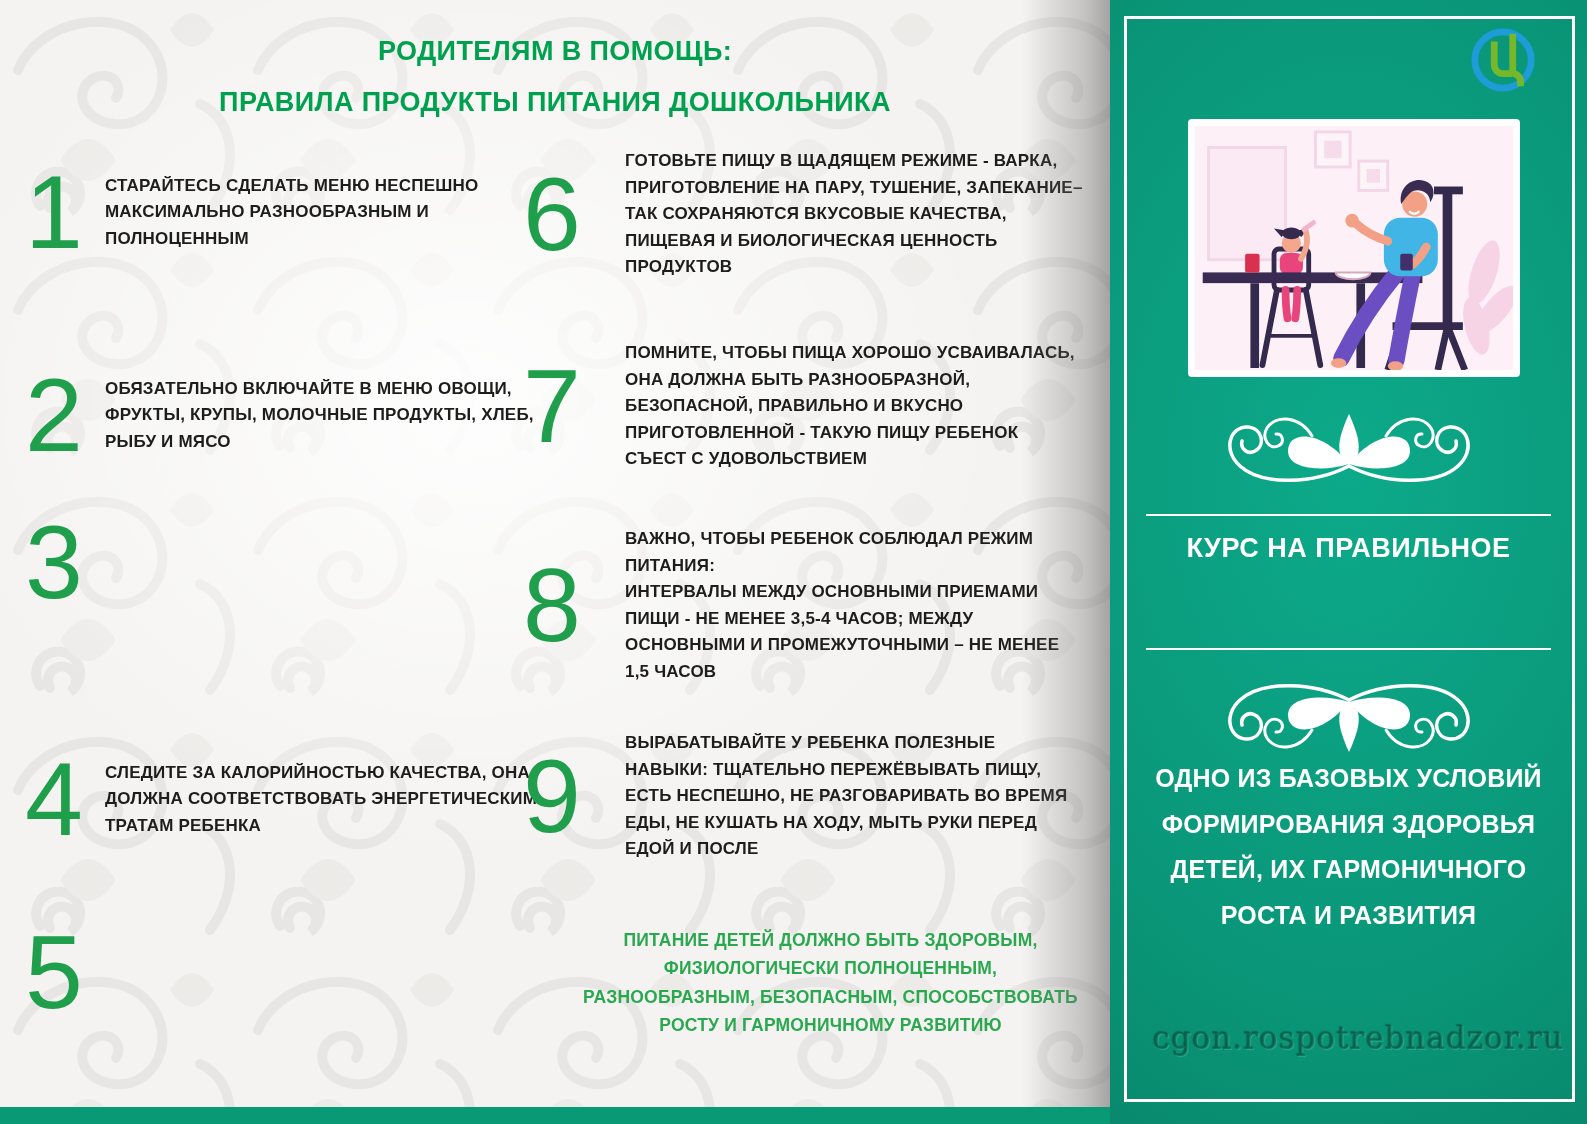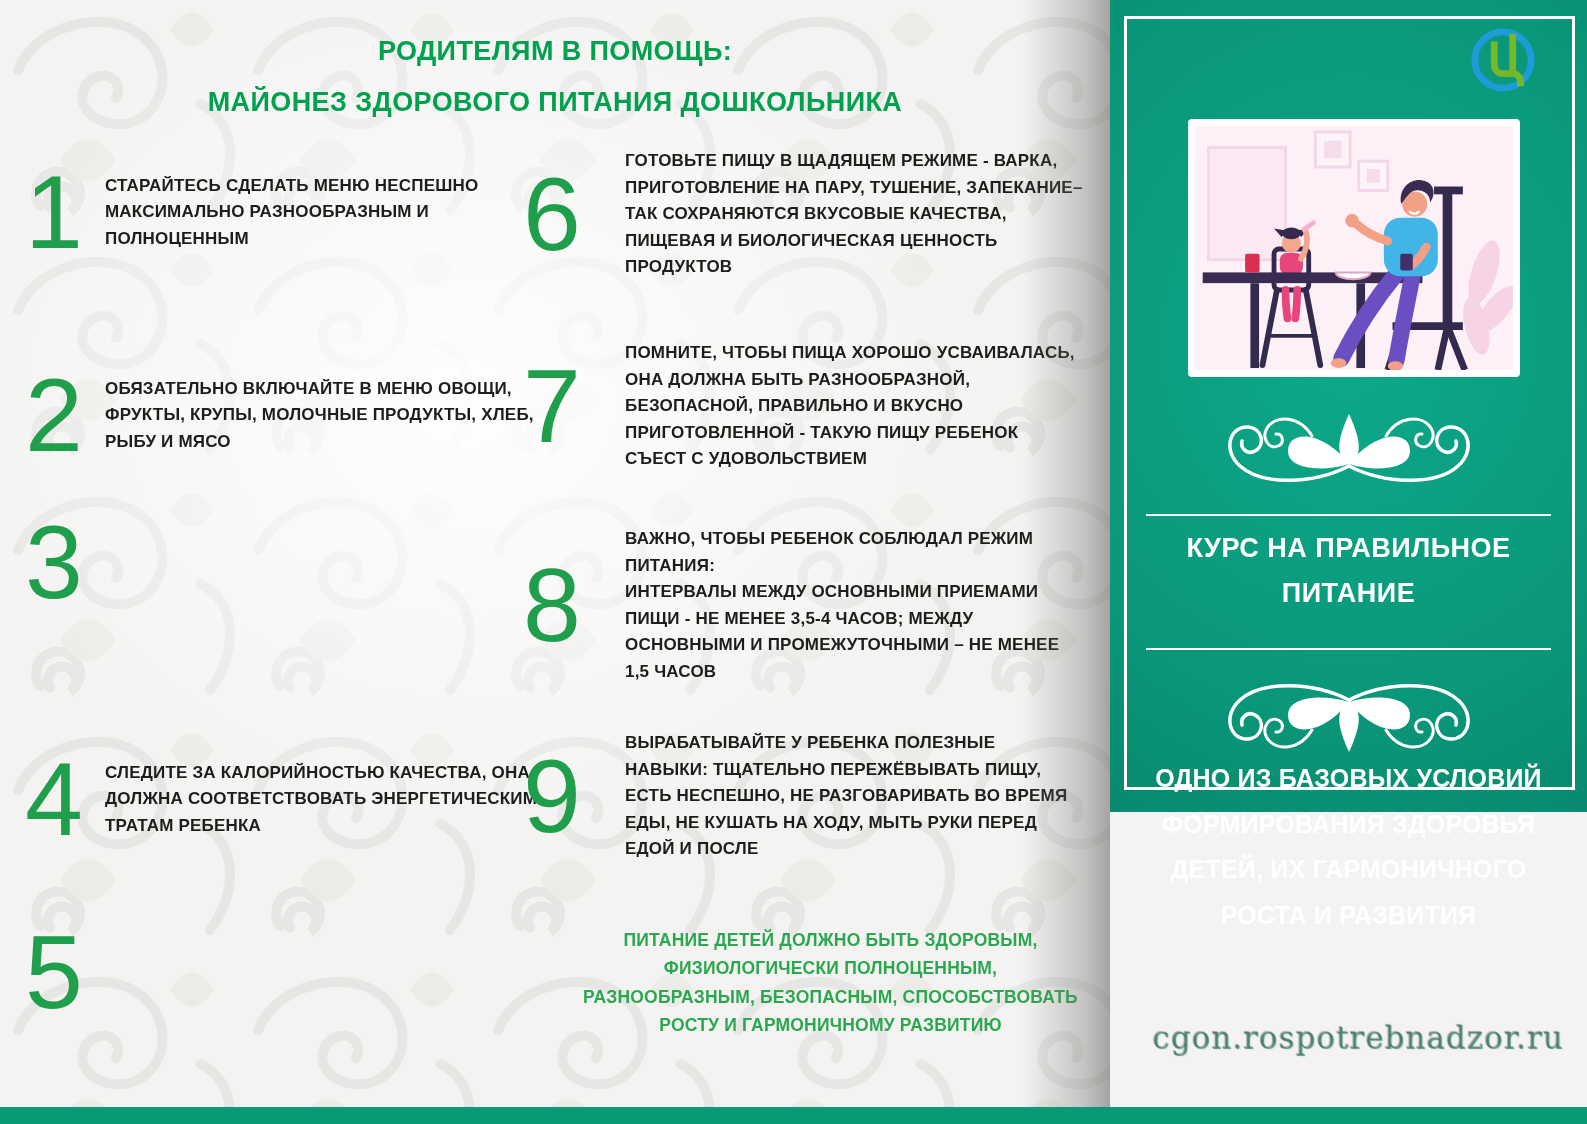--- a/index.html
+++ b/index.html
@@ -26,21 +26,21 @@
   .rule .txt{font-size:17px;font-weight:bold;color:#1d1d1b;line-height:1.56;
     letter-spacing:.2px;white-space:pre-line;}
   #col-left .rule .txt{width:452px;}
   #col-right .rule .txt{width:458px;}
   .rule-1{top:163px;} .rule-2{top:366px;} .rule-3{top:513px;} .rule-4{top:750px;} .rule-5{top:923px;}
   .rule-6{top:148px;} .rule-7{top:340px;} .rule-8{top:526px;} .rule-9{top:730px;}
   .closing{position:absolute;left:578px;top:926px;width:505px;text-align:center;
     color:#2aa84f;font-weight:bold;font-size:17.5px;line-height:1.62;letter-spacing:.2px;}
   .bottom-strip{position:absolute;left:0;bottom:0;width:1587px;height:17px;background:#089a74;z-index:1;}
   
-  .sidebar{position:absolute;top:0;right:0;width:477px;height:812px;z-index:2;
+  .sidebar{position:absolute;top:0;right:0;width:477px;height:1124px;z-index:2;
     background:radial-gradient(130% 85% at 50% 42%,#0caa8a 0%,#0a9678 55%,#077d62 100%);}
   .sidebar-frame{position:absolute;left:14px;right:12px;top:16px;bottom:22px;
     border:3px solid #ffffff;pointer-events:none;}
   .logo{position:absolute;top:26px;right:50px;width:68px;height:68px;}
   .illus-card{position:absolute;top:119px;left:78px;width:332px;height:258px;
     background:#ffffff;padding:7px;box-sizing:border-box;border-radius:4px;}
   .illus-card svg{width:100%;height:100%;display:block;background:#fdf1f7;}
   .flourish{position:absolute;left:50%;width:310px;height:104px;}
   .flourish-top{top:404px;transform:translateX(-50%);}
   .flourish-bottom{top:658px;transform:translateX(-50%) scaleY(-1);}
@@ -74,21 +74,21 @@
           <path d="M60 160 q28 -42 56 0 q-28 42 -56 0"></path>
         </g>
       </pattern>
     </defs>
     <rect width="100%" height="100%" fill="url(#dmk)"></rect>
   </svg>
   <div class="veil"></div>
 
   <div class="title">
     <div>РОДИТЕЛЯМ В ПОМОЩЬ:</div>
-    <div>МАЙОНЕЗ ЗДОРОВОГО ПИТАНИЯ ДОШКОЛЬНИКА</div>
+    <div>ПРАВИЛА ПРОДУКТЫ ПИТАНИЯ ДОШКОЛЬНИКА</div>
   </div>
 
   <div class="col" id="col-left">
       <div class="rule rule-1">
     <div class="num">1</div>
     <div class="txt">СТАРАЙТЕСЬ СДЕЛАТЬ МЕНЮ НЕСПЕШНО МАКСИМАЛЬНО РАЗНООБРАЗНЫМ И ПОЛНОЦЕННЫМ</div>
   </div>
       <div class="rule rule-2">
     <div class="num">2</div>
     <div class="txt">ОБЯЗАТЕЛЬНО ВКЛЮЧАЙТЕ В МЕНЮ ОВОЩИ, ФРУКТЫ, КРУПЫ, МОЛОЧНЫЕ ПРОДУКТЫ, ХЛЕБ, РЫБУ И МЯСО</div>
@@ -210,21 +210,20 @@
       <path d="M155 60 C128 26 94 26 94 47 C94 66 130 68 155 60 Z" fill="#ffffff"></path>
     </g>
     <use href="#fl-half" transform="translate(310,0) scale(-1,1)"></use>
     <path d="M155 10 C142 38 142 53 155 61 C168 53 168 38 155 10 Z" fill="#ffffff"></path>
   </svg>
 
   <div class="divider divider-1"></div>
 
   <div class="sb-heading">
     <div>КУРС НА ПРАВИЛЬНОЕ</div>
-    <div>ПИТАНИЕ</div>
   </div>
 
   <div class="divider divider-2"></div>
 
   <svg class="flourish flourish-bottom" viewBox="0 0 310 104" xmlns="http://www.w3.org/2000/svg">
     <use href="#fl-half"></use>
     <use href="#fl-half" transform="translate(310,0) scale(-1,1)"></use>
     <path d="M155 10 C142 38 142 53 155 61 C168 53 168 38 155 10 Z" fill="#ffffff"></path>
   </svg>
 

